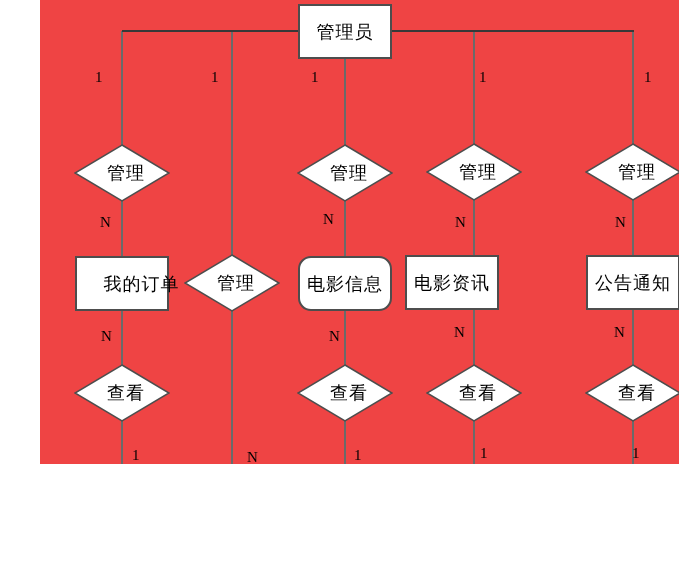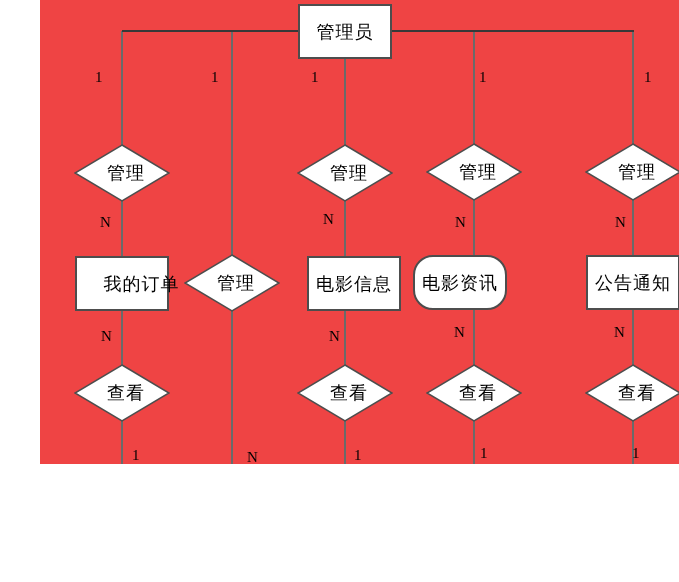--- a/index.html
+++ b/index.html
@@ -66,22 +66,22 @@
   .card {
     position: absolute;
     font-size: 15px;
     color: #000000;
     line-height: 1;
     white-space: nowrap;
   }
   
   .e-admin   { left: 258px; top: 4px; }
   .e-orders  { left: 35px;  top: 256px; padding-left: 39px; }
-  .e-minfo   { left: 267px; top: 256px; }
-  .e-mnews   { left: 373px; top: 255px; border-radius: 20px; }
+  .e-minfo   { left: 258px; top: 256px; border-radius: 13px; }
+  .e-mnews   { left: 365px; top: 255px; }
   .e-notice  { left: 546px; top: 255px; }
   .e-user    { left: 258px; top: 505px; }
   
   .d-m1 { left: 34px;  top: 144px; }
   .d-m2 { left: 144px; top: 254px; }
   .d-m3 { left: 257px; top: 144px; }
   .d-m4 { left: 386px; top: 143px; }
   .d-m5 { left: 545px; top: 143px; }
   .d-v1 { left: 34px;  top: 364px; }
   .d-v3 { left: 257px; top: 364px; }

